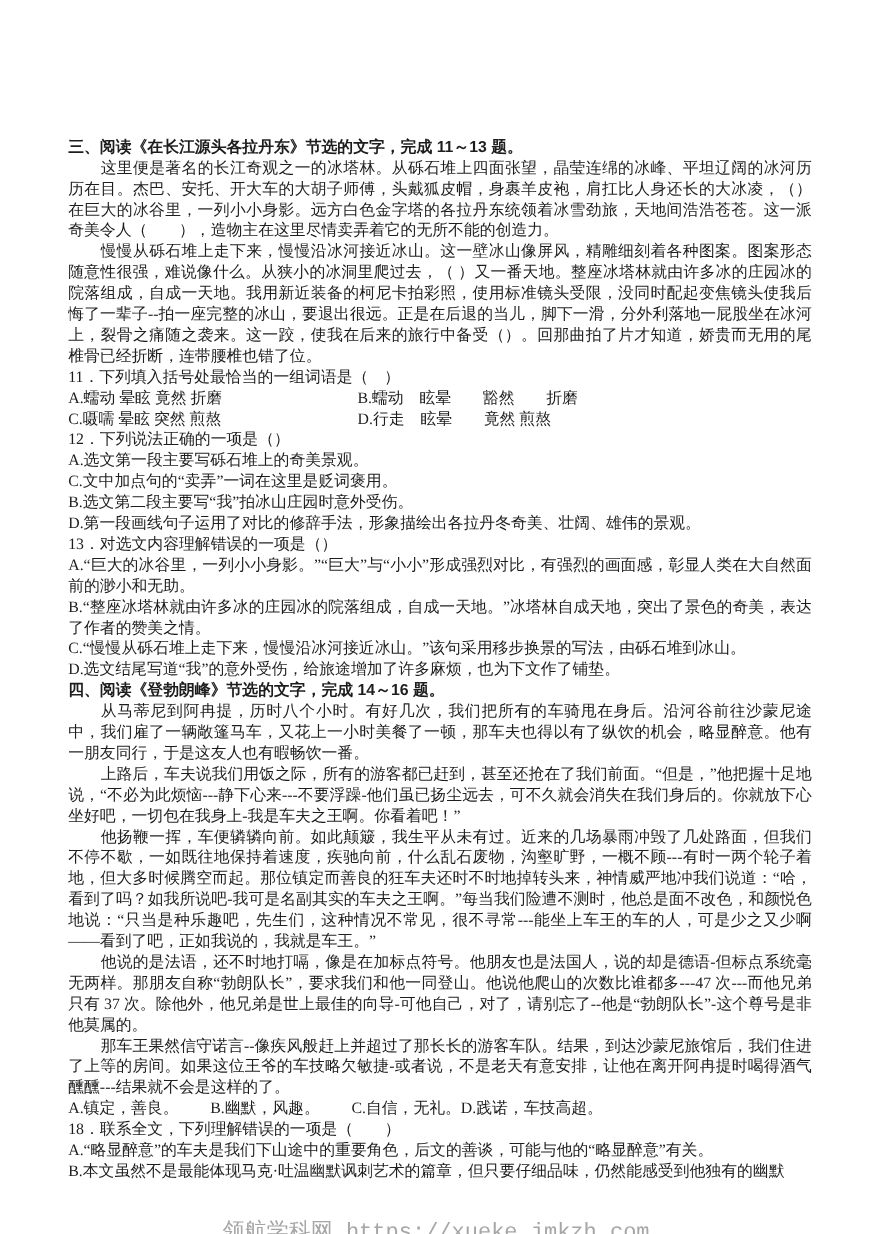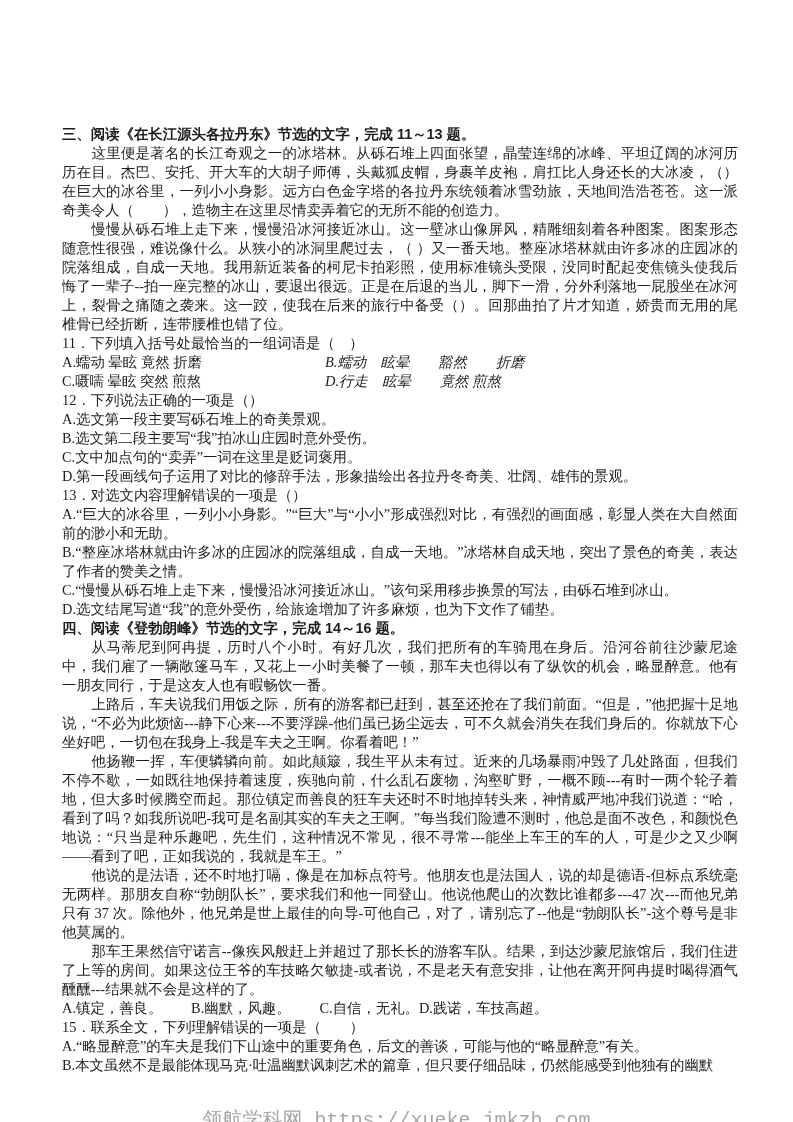--- a/index.html
+++ b/index.html
@@ -19,21 +19,21 @@
     font-family:"Liberation Sans","DejaVu Sans",sans-serif;
     font-weight:bold;
     margin:0;
     text-align:justify;
   }
   .para { margin:0; text-indent:2.05em; text-align:justify; }
   .qline { margin:0; text-align:justify; white-space:pre-wrap; }
   .opt { margin:0; text-align:justify; white-space:pre-wrap; }
   .optrow { display:flex; }
   .optrow .cell-l { width:263px; white-space:pre-wrap; }
-  .optrow .cell-r { flex:1; white-space:pre-wrap;font-style:italic; }
+  .optrow .cell-r { flex:1; white-space:pre-wrap; }
   .ul-span { text-underline-offset:3px; text-decoration-thickness:1px; }
   .watermark {
     position:absolute; left:0; right:0; top:1072px;
     text-align:center;
     font-family:Liberation Mono, monospace;
     font-size:20px;
   }
 </style>
 </head>
 <body>
@@ -52,40 +52,40 @@
       <div class="cell-l">A.蠕动 晕眩 竟然 折磨</div>
       <div class="cell-r">B.蠕动　眩晕　　豁然　　折磨</div>
     </div>
     <div class="optrow">
       <div class="cell-l">C.嗫嚅 晕眩 突然 煎熬</div>
       <div class="cell-r">D.行走　眩晕　　竟然 煎熬</div>
     </div>
 
     <div class="qline">12．下列说法正确的一项是（）</div>
     <div class="opt">A.选文第一段主要写砾石堆上的奇美景观。</div>
+    <div class="opt">C.文中加点句的“卖弄”一词在这里是贬词褒用。</div>
     <div class="opt">B.选文第二段主要写“我”拍冰山庄园时意外受伤。</div>
-    <div class="opt">C.文中加点句的“卖弄”一词在这里是贬词褒用。</div>
     <div class="opt">D.第一段画线句子运用了对比的修辞手法，形象描绘出各拉丹冬奇美、壮阔、雄伟的景观。</div>
 
     <div class="qline">13．对选文内容理解错误的一项是（）</div>
     <div class="opt">A.“巨大的冰谷里，一列小小身影。”“巨大”与“小小”形成强烈对比，有强烈的画面感，彰显人类在大自然面前的渺小和无助。</div>
     <div class="opt">B.“整座冰塔林就由许多冰的庄园冰的院落组成，自成一天地。”冰塔林自成天地，突出了景色的奇美，表达了作者的赞美之情。</div>
     <div class="opt">C.“慢慢从砾石堆上走下来，慢慢沿冰河接近冰山。”该句采用移步换景的写法，由砾石堆到冰山。</div>
     <div class="opt">D.选文结尾写道“我”的意外受伤，给旅途增加了许多麻烦，也为下文作了铺垫。</div>
 
     <p class="sec-heading">四、阅读《登勃朗峰》节选的文字，完成 14～16 题。</p>
 
     <p class="para">从马蒂尼到阿冉提，历时八个小时。有好几次，我们把所有的车骑甩在身后。沿河谷前往沙蒙尼途中，我们雇了一辆敞篷马车，又花上一小时美餐了一顿，那车夫也得以有了纵饮的机会，略显醉意。他有一朋友同行，于是这友人也有暇畅饮一番。</p>
     <p class="para">上路后，车夫说我们用饭之际，所有的游客都已赶到，甚至还抢在了我们前面。“但是，”他把握十足地说，“不必为此烦恼---静下心来---不要浮躁-他们虽已扬尘远去，可不久就会消失在我们身后的。你就放下心坐好吧，一切包在我身上-我是车夫之王啊。你看着吧！”</p>
     <p class="para">他扬鞭一挥，车便辚辚向前。如此颠簸，我生平从未有过。近来的几场暴雨冲毁了几处路面，但我们不停不歇，一如既往地保持着速度，疾驰向前，什么乱石废物，沟壑旷野，一概不顾---有时一两个轮子着地，但大多时候腾空而起。那位镇定而善良的狂车夫还时不时地掉转头来，神情威严地冲我们说道：“哈，看到了吗？如我所说吧-我可是名副其实的车夫之王啊。”每当我们险遭不测时，他总是面不改色，和颜悦色地说：“只当是种乐趣吧，先生们，这种情况不常见，很不寻常---能坐上车王的车的人，可是少之又少啊——看到了吧，正如我说的，我就是车王。”</p>
     <p class="para">他说的是法语，还不时地打嗝，像是在加标点符号。他朋友也是法国人，说的却是德语-但标点系统毫无两样。那朋友自称“勃朗队长”，要求我们和他一同登山。他说他爬山的次数比谁都多---47 次---而他兄弟只有 37 次。除他外，他兄弟是世上最佳的向导-可他自己，对了，请别忘了--他是“勃朗队长”-这个尊号是非他莫属的。</p>
     <p class="para">那车王果然信守诺言--像疾风般赶上并超过了那长长的游客车队。结果，到达沙蒙尼旅馆后，我们住进了上等的房间。如果这位王爷的车技略欠敏捷-或者说，不是老天有意安排，让他在离开阿冉提时喝得酒气醺醺---结果就不会是这样的了。</p>
 
     <div class="opt">A.镇定，善良。　　B.幽默，风趣。　　C.自信，无礼。D.践诺，车技高超。</div>
 
-    <div class="qline">15．联系全文，下列理解错误的一项是（　　）</div>
+    <div class="qline">18．联系全文，下列理解错误的一项是（　　）</div>
     <div class="opt">A.“略显醉意”的车夫是我们下山途中的重要角色，后文的善谈，可能与他的“略显醉意”有关。</div>
     <div class="opt">B.本文虽然不是最能体现马克·吐温幽默讽刺艺术的篇章，但只要仔细品味，仍然能感受到他独有的幽默</div>
 
   </div>
 
   <div class="watermark" style="color: rgb(166, 166, 166);">领航学科网 https://xueke.jmkzh.com</div>
 </div>
 
 </body></html>

